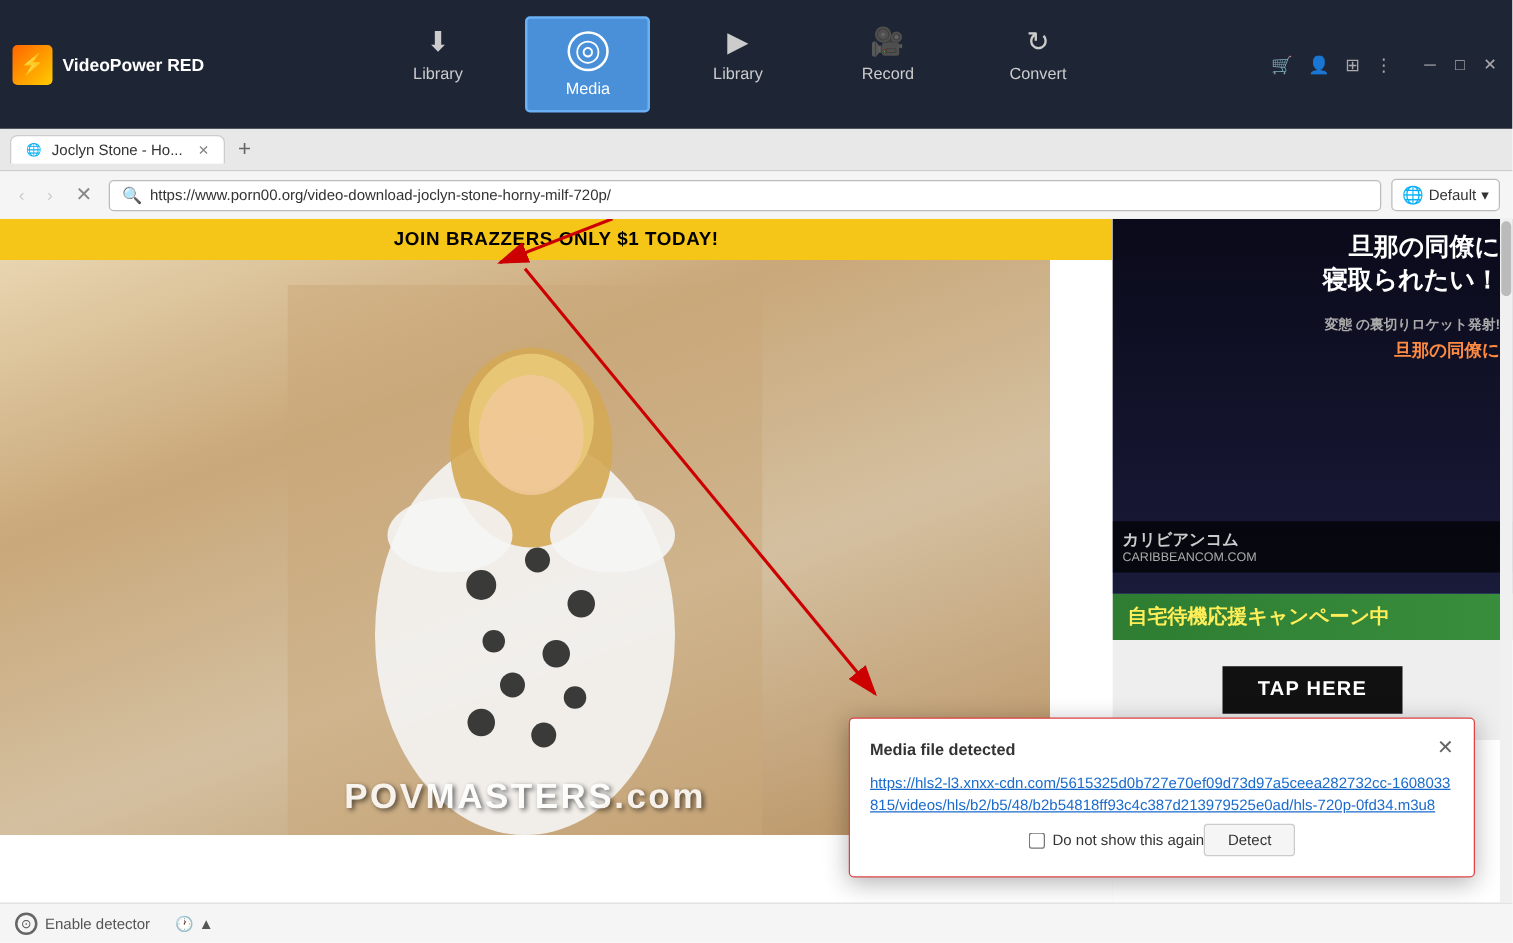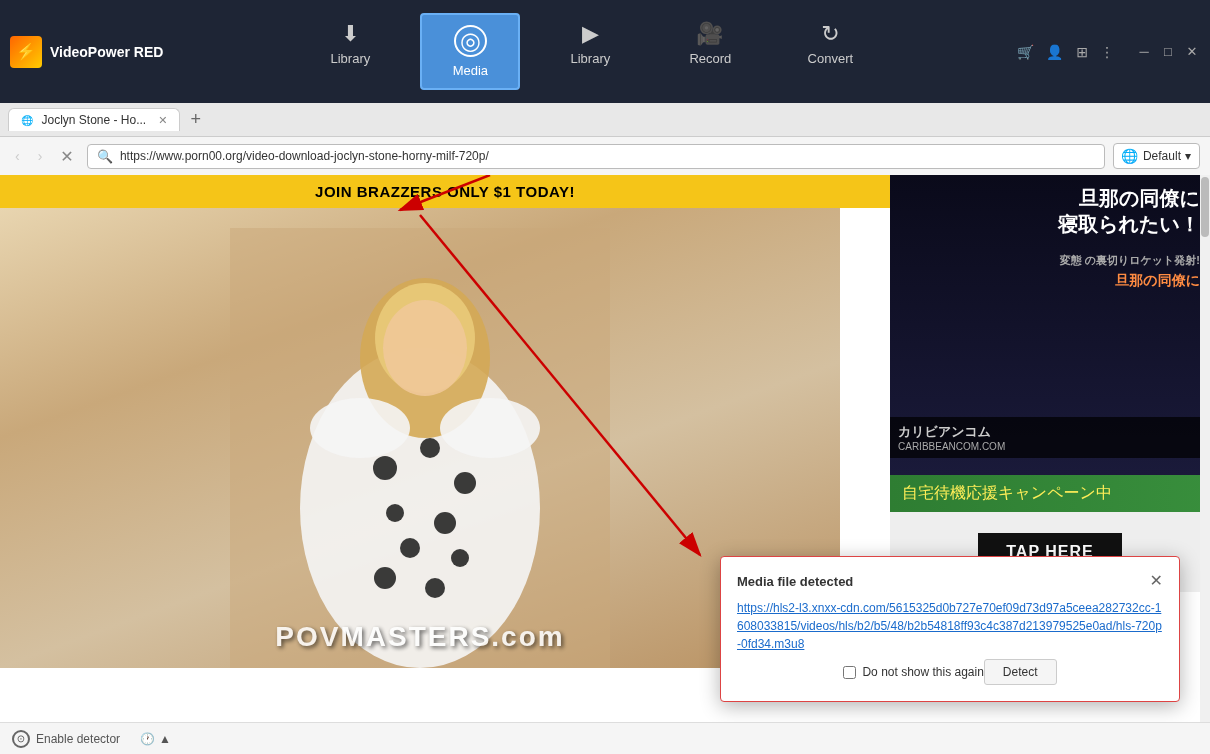--- a/index.html
+++ b/index.html
@@ -251,21 +251,21 @@
       position: absolute;
       bottom: 17px;
       width: 100%;
       background: rgba(0,0,0,0.7);
       padding: 6px 8px;
     }
     .sidebar-banner {
       background: linear-gradient(90deg, #2e7d32, #388e3c);
       color: white;
       font-size: 16px;
-      font-weight: 400;
+      font-weight: 700;
       padding: 8px 12px;
     }
     .sidebar-banner span { color: #ffee58; }
     .scrollbar-right {
       position: absolute;
       right: 0;
       top: 0;
       width: 10px;
       height: 100%;
       background: #f0f0f0;
@@ -286,21 +286,21 @@
       width: 100%;
       height: 100%;
       pointer-events: none;
     }
 
     
     .popup-dialog {
       position: absolute;
       bottom: 20px;
       right: 30px;
-      width: 460px;
+      width: 501px;
       background: white;
       border: 1px solid #d44;
       border-radius: 4px;
       box-shadow: 0 4px 20px rgba(0,0,0,0.3);
       z-index: 100;
       padding: 16px;
     }
     .popup-header {
       display: flex;
       justify-content: space-between;

